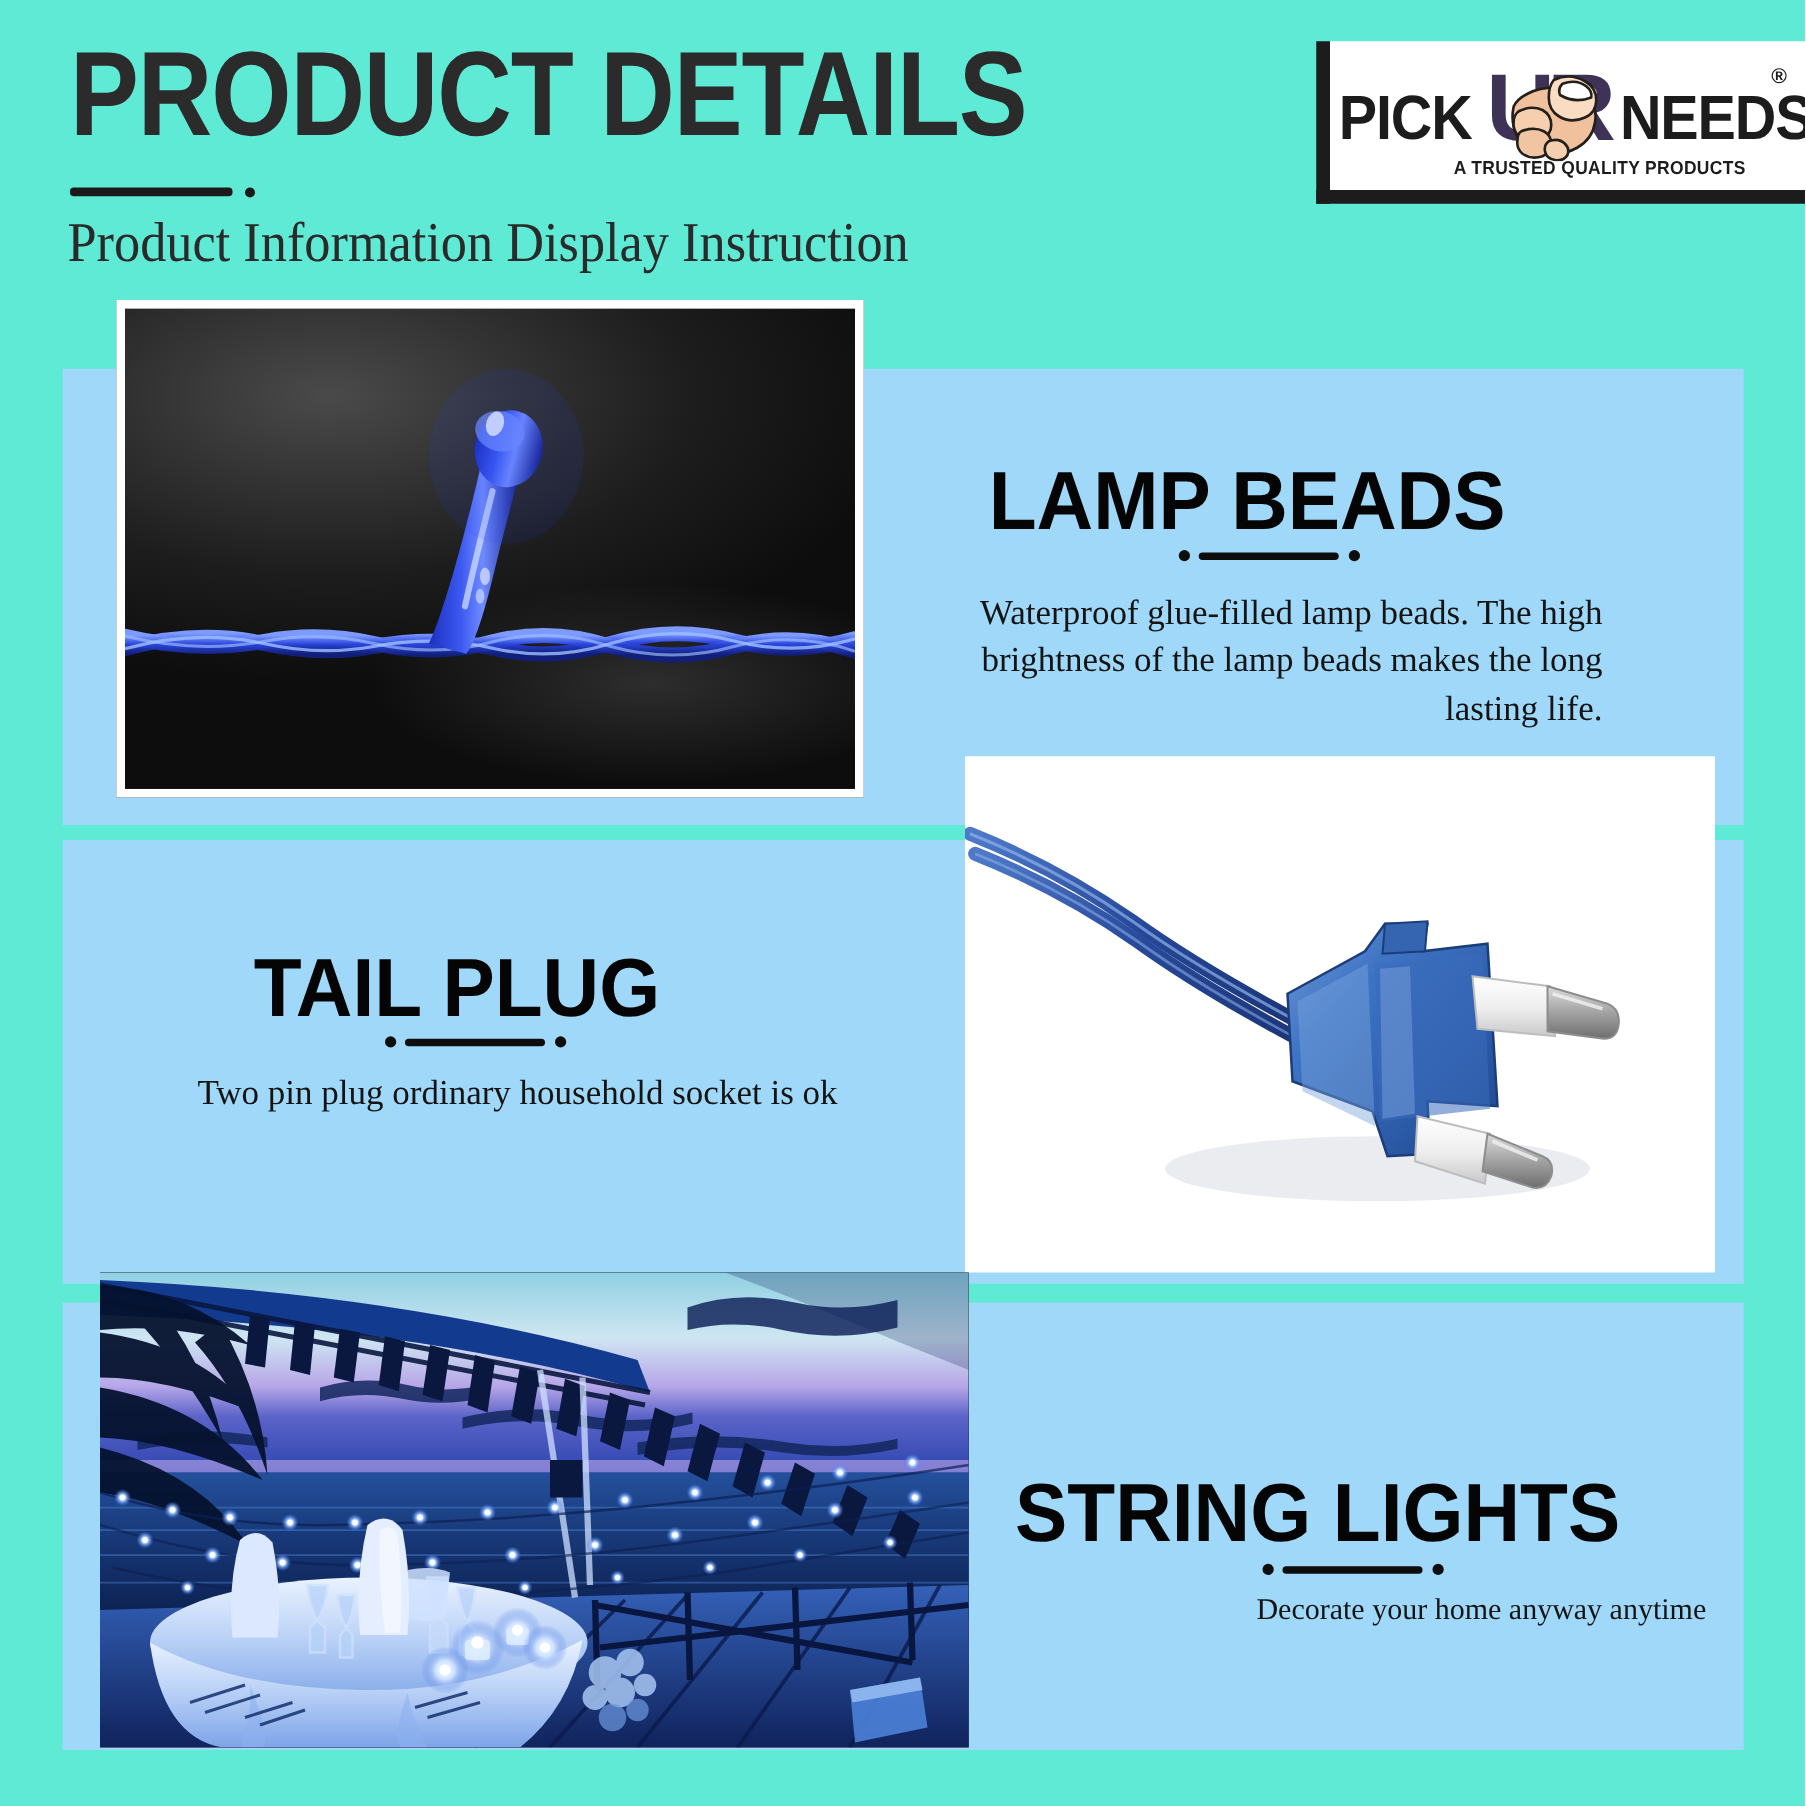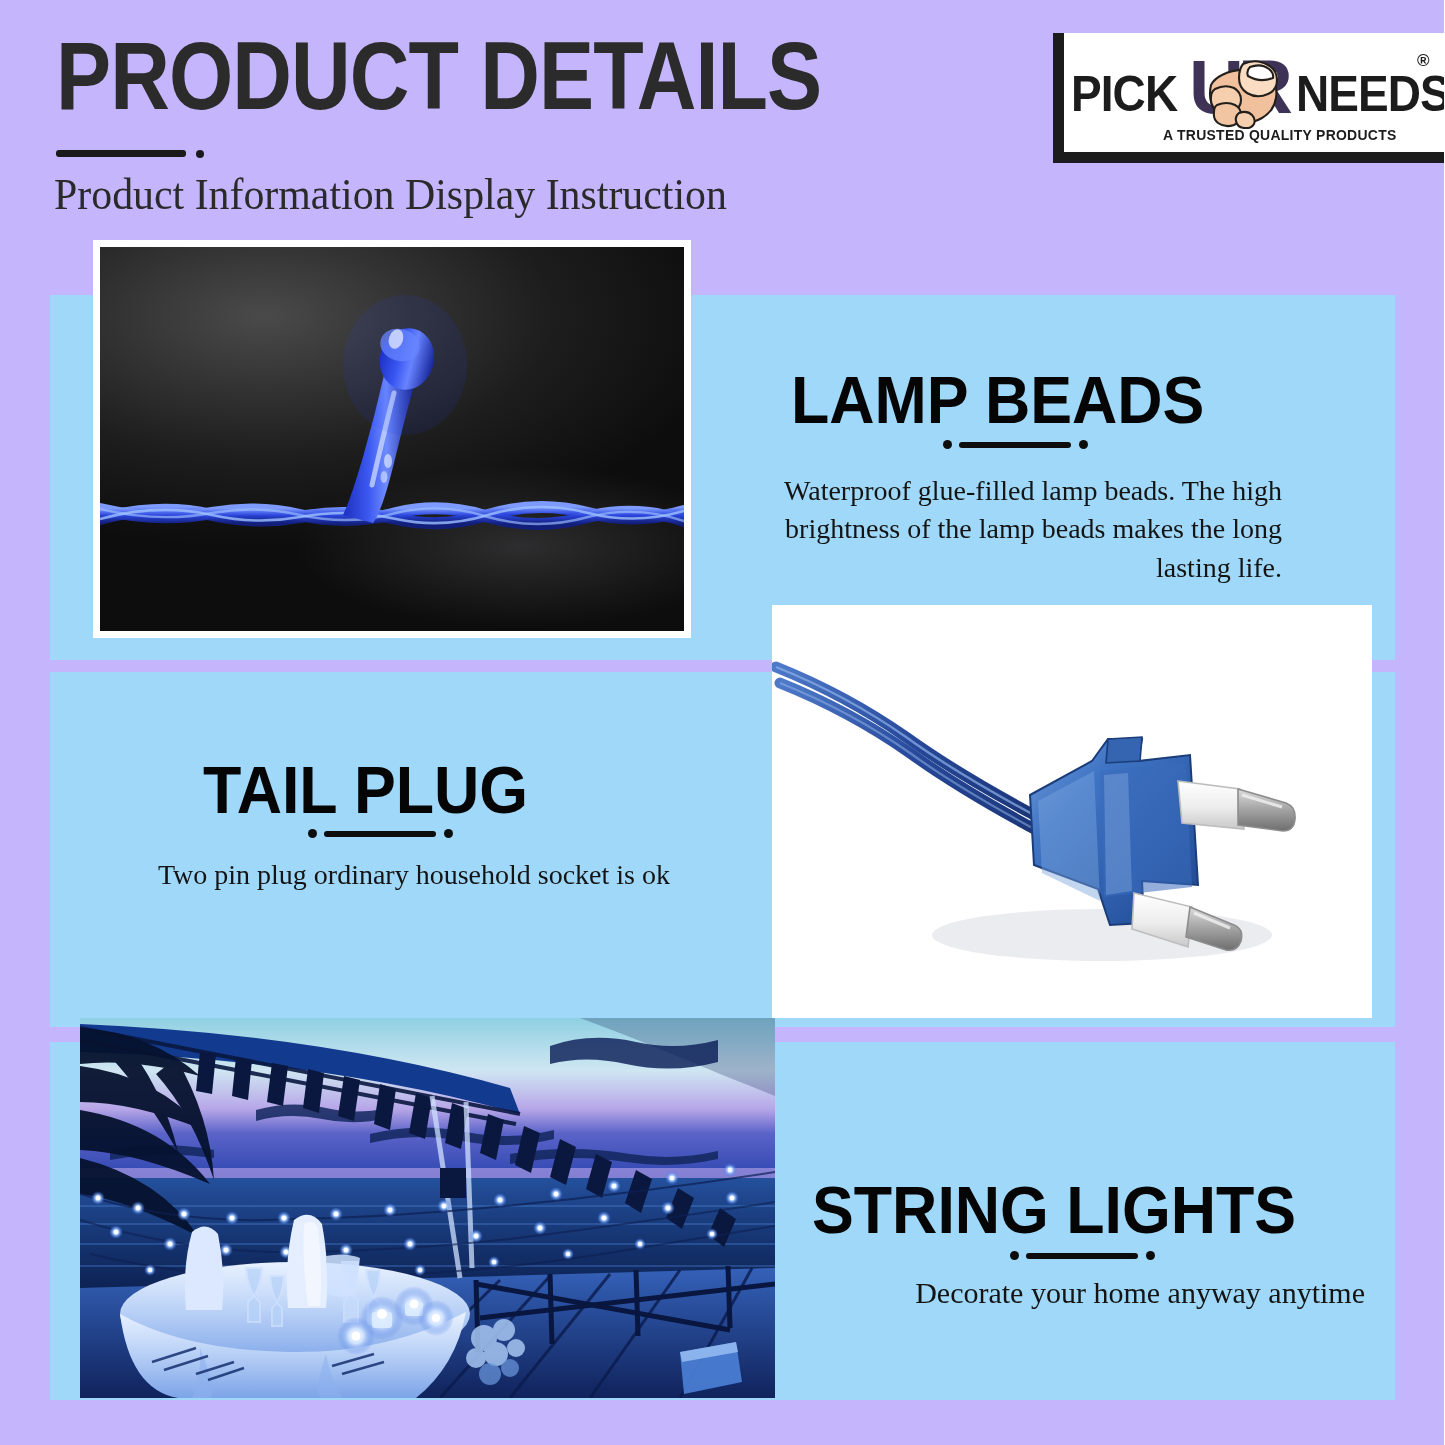--- a/index.html
+++ b/index.html
@@ -4,21 +4,21 @@
 <style>
   html, body {
     margin: 0;
     padding: 0;
     background: #ffffff;
   }
   #page {
     position: relative;
     width: 1444px;
     height: 1445px;
-    background: #c4b5fd;
+    background: #5eead4;
     overflow: hidden;
     font-family: "Liberation Sans", sans-serif;
   }
 
   
   #header-title {
     position: absolute;
     left: 56px;
     top: 28px;
     font-family: "Liberation Sans", sans-serif;
@@ -663,15 +663,15 @@
   <div class="sec-body" id="plug-body">
     <div>Two pin plug ordinary household socket is ok</div>
   </div>
 
   <div class="sec-title" id="string-title">STRING LIGHTS</div>
   <div class="sec-orn" id="string-orn">
     <span class="d1"></span>
     <span class="bar"></span>
     <span class="d2"></span>
   </div>
-  <div class="sec-body" id="string-body" style="font-size:30px;">Decorate  your home anyway anytime</div>
+  <div class="sec-body" id="string-body" style="font-size:24px;">Decorate  your home anyway anytime</div>
 
 </div>
 
 </body></html>

